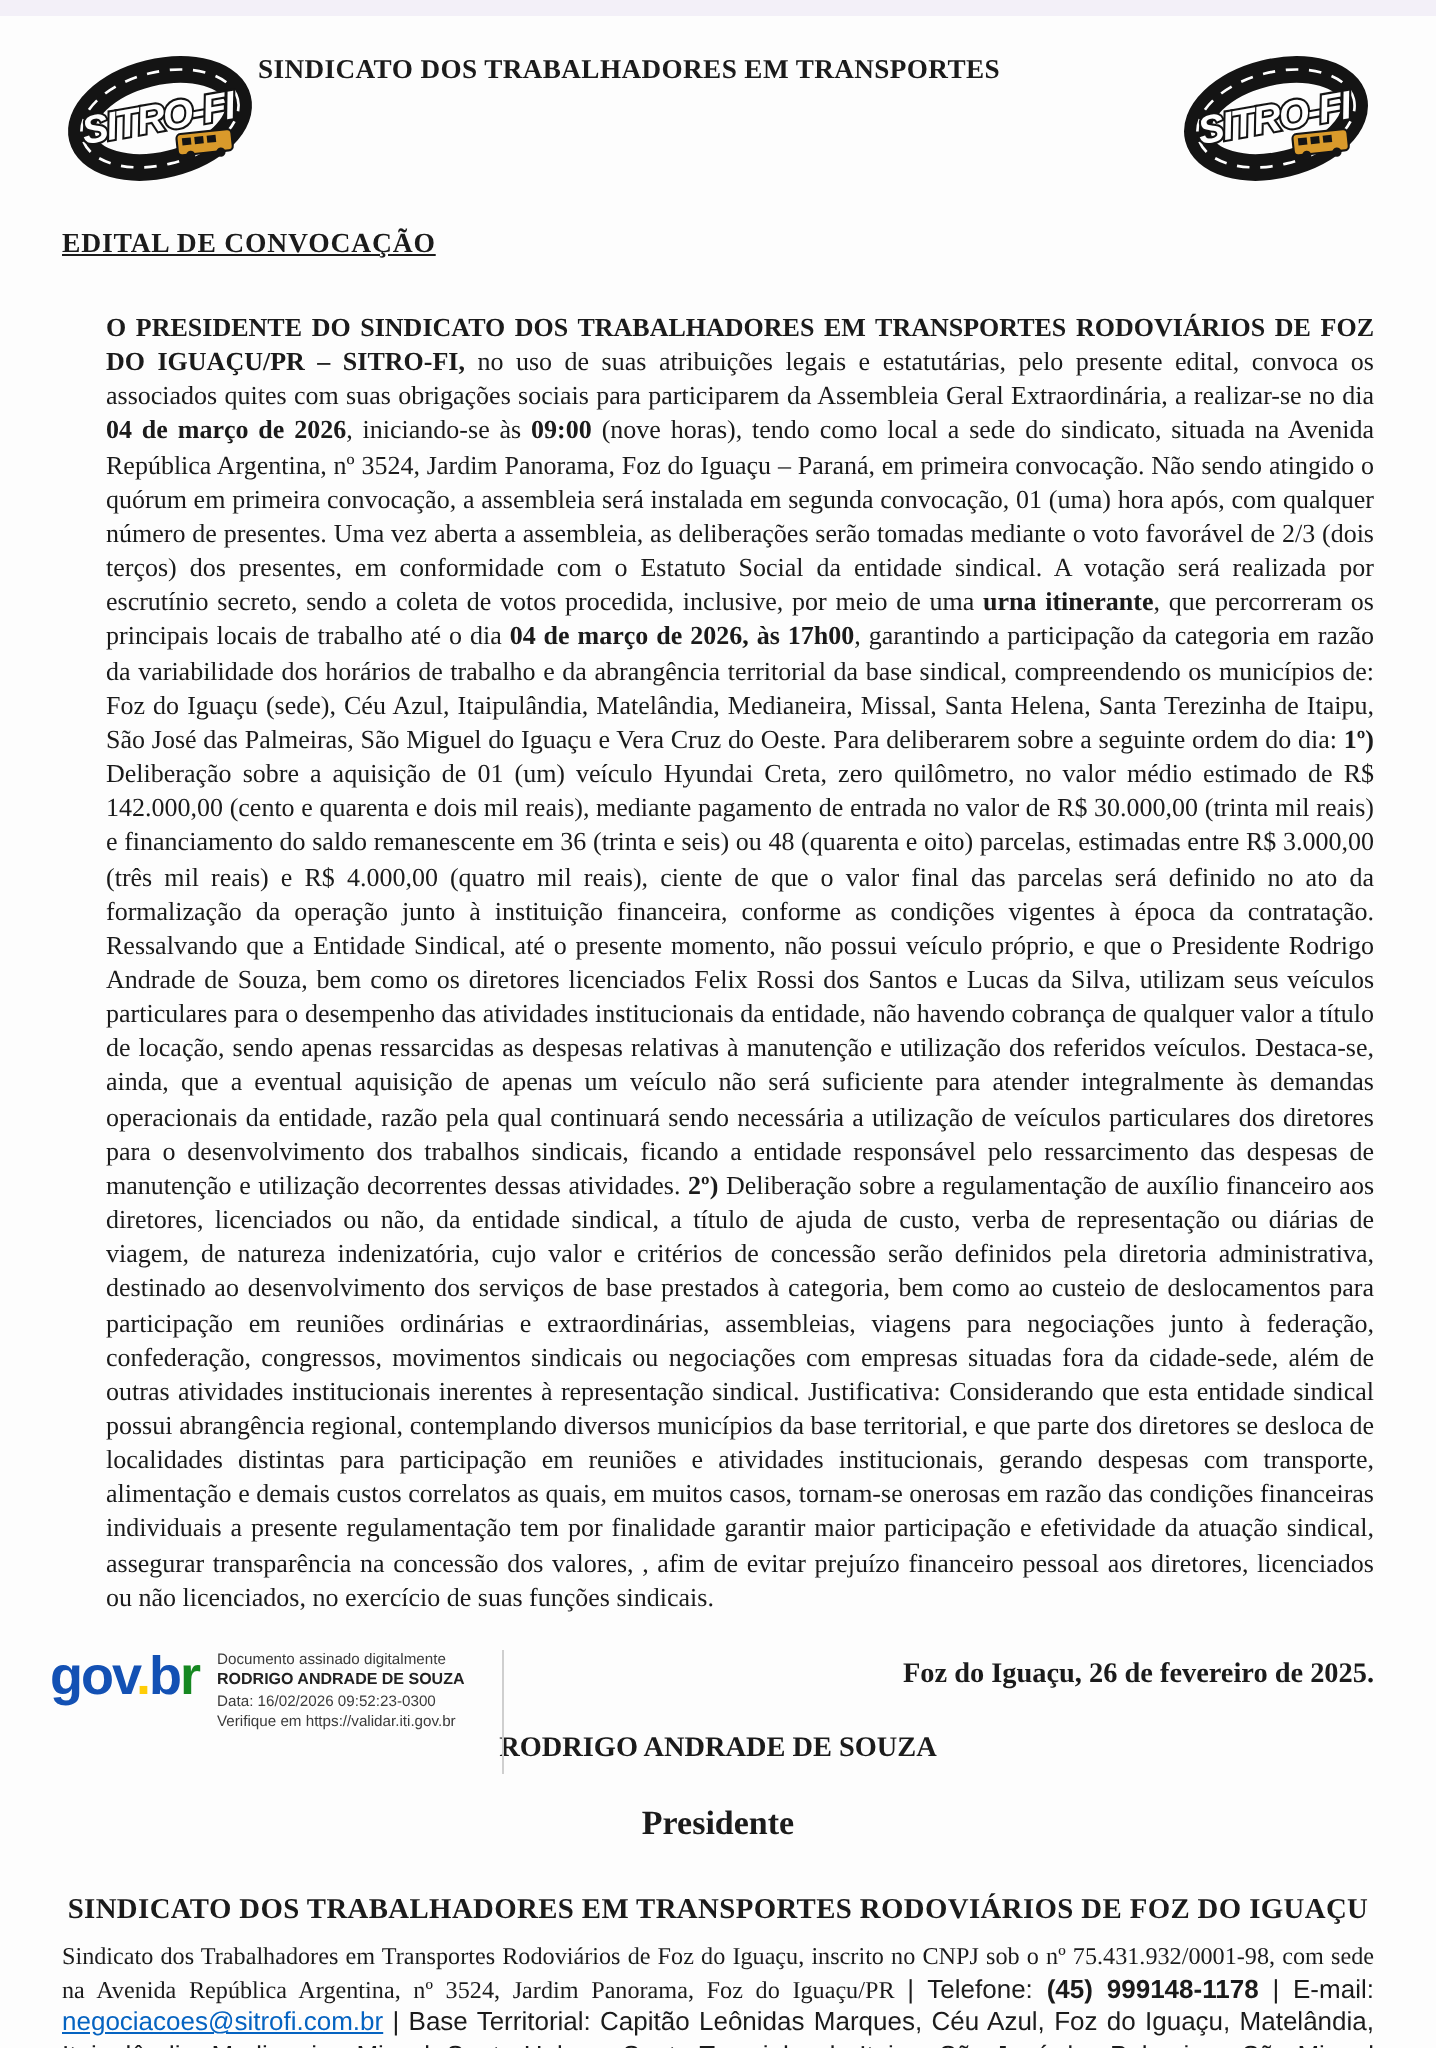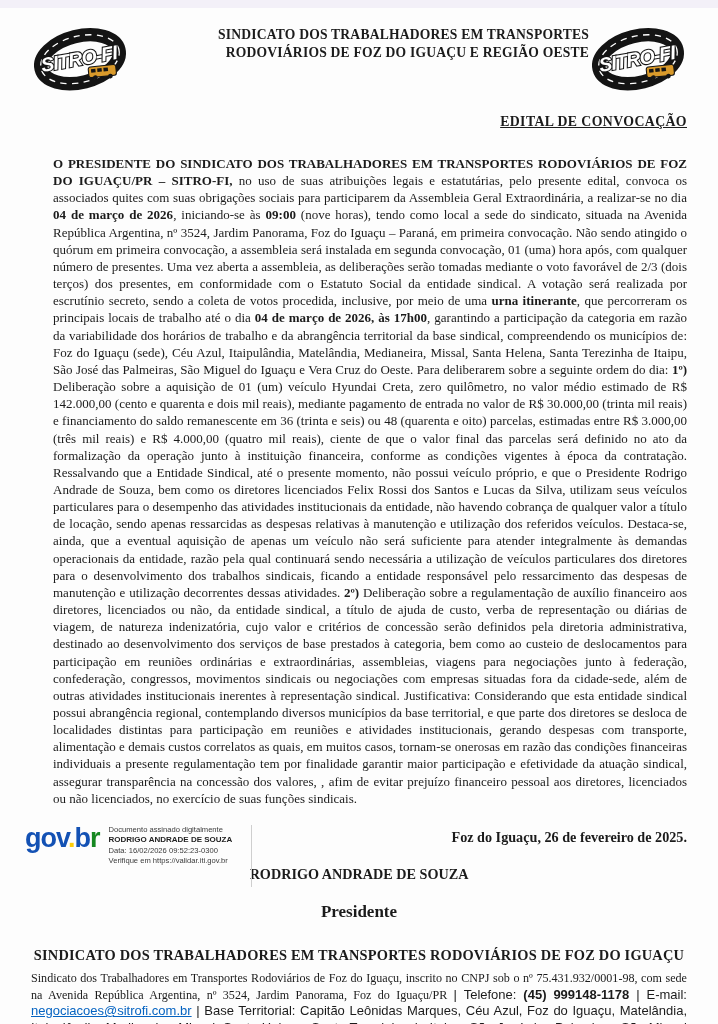--- a/index.html
+++ b/index.html
@@ -7,23 +7,23 @@
     width:718px;height:1024px;overflow:hidden;
     background:#fdfdfd;color:#1b1b1b;
     font-family:"Liberation Serif",serif;
     position:relative;
   }
   .top-strip{height:8px;background:#f3f0f8;width:100%;}
   .page{padding:0 31px;}
   
   .hdr{display:flex;justify-content:space-between;align-items:flex-start;padding-top:6px;}
   .hdr .logo{width:98px;height:94px;flex:0 0 auto;}
-  .hdr-title{flex:1;text-align:right;padding-top:12px;font-weight:bold;font-size:13.6px;line-height:18px;letter-spacing:.2px;}
+  .hdr-title{flex:1;text-align:left;padding-top:12px;font-weight:bold;font-size:13.6px;line-height:18px;letter-spacing:.2px;}
   
-  .doc-title{text-align:right;font-weight:bold;font-size:13.8px;text-decoration:underline;margin-top:6px;letter-spacing:.4px;}
+  .doc-title{text-align:left;font-weight:bold;font-size:13.8px;text-decoration:underline;margin-top:6px;letter-spacing:.4px;}
   
   .body-par{margin-top:25px;text-align:justify;font-size:13px;line-height:17.15px;margin-left:22px;}
   .b{font-weight:bold;}
   .sans{font-family:"Liberation Sans",sans-serif;font-size:13px;}
   .link{color:#0563c1;text-decoration:underline;}
   
   .sig{position:relative;margin-top:6px;min-height:118px;}
   .govbr{position:absolute;left:-6px;top:12px;display:flex;gap:9px;}
   .govbr-logo{font-family:"Liberation Sans",sans-serif;font-weight:bold;font-size:27px;letter-spacing:-1px;line-height:27px;}
   .gov-blue{color:#1351b4;} .gov-yellow{color:#ffcd07;} .gov-green{color:#168821;}
@@ -56,21 +56,20 @@
         <rect x="10" y="2.5" width="5" height="4" fill="#141414"></rect>
         <rect x="17" y="2.5" width="5" height="4" fill="#141414"></rect>
         <circle cx="7" cy="12.5" r="2.6" fill="#141414"></circle>
         <circle cx="24" cy="12.5" r="2.6" fill="#141414"></circle>
       </g>
       <text x="55" y="55" transform="rotate(-10 55 55)" text-anchor="middle" font-size="22" font-style="italic" font-weight="bold" font-family="Liberation Sans, sans-serif" fill="#ffffff" stroke="#141414" stroke-width="2.4" paint-order="stroke" letter-spacing="-1">SITRO-FI</text>
     </svg>
 
     <div class="hdr-title">
       <div>SINDICATO DOS TRABALHADORES EM TRANSPORTES</div>
-      <div>RODOVIÁRIOS DE FOZ DO IGUAÇU E REGIÃO OESTE</div>
     </div>
 
     <svg class="logo" viewBox="0 0 110 100">
       <g transform="rotate(-14 55 48)">
         <ellipse cx="55" cy="48" rx="45" ry="26" fill="none" stroke="#141414" stroke-width="15"></ellipse>
         <ellipse cx="55" cy="48" rx="45" ry="26" fill="none" stroke="#ffffff" stroke-width="1.5" stroke-dasharray="7 6"></ellipse>
       </g>
       <g transform="translate(64,57) rotate(-6)">
         <rect x="0" y="0" width="31" height="12" rx="2.5" fill="#d99a2b" stroke="#141414" stroke-width="1.2"></rect>
         <rect x="3" y="2.5" width="5" height="4" fill="#141414"></rect>

